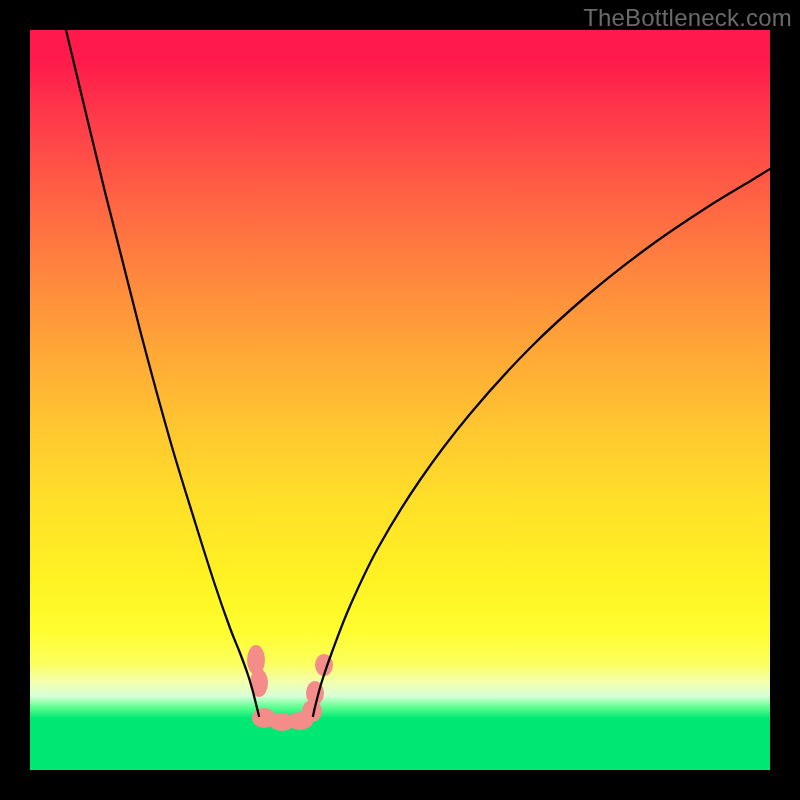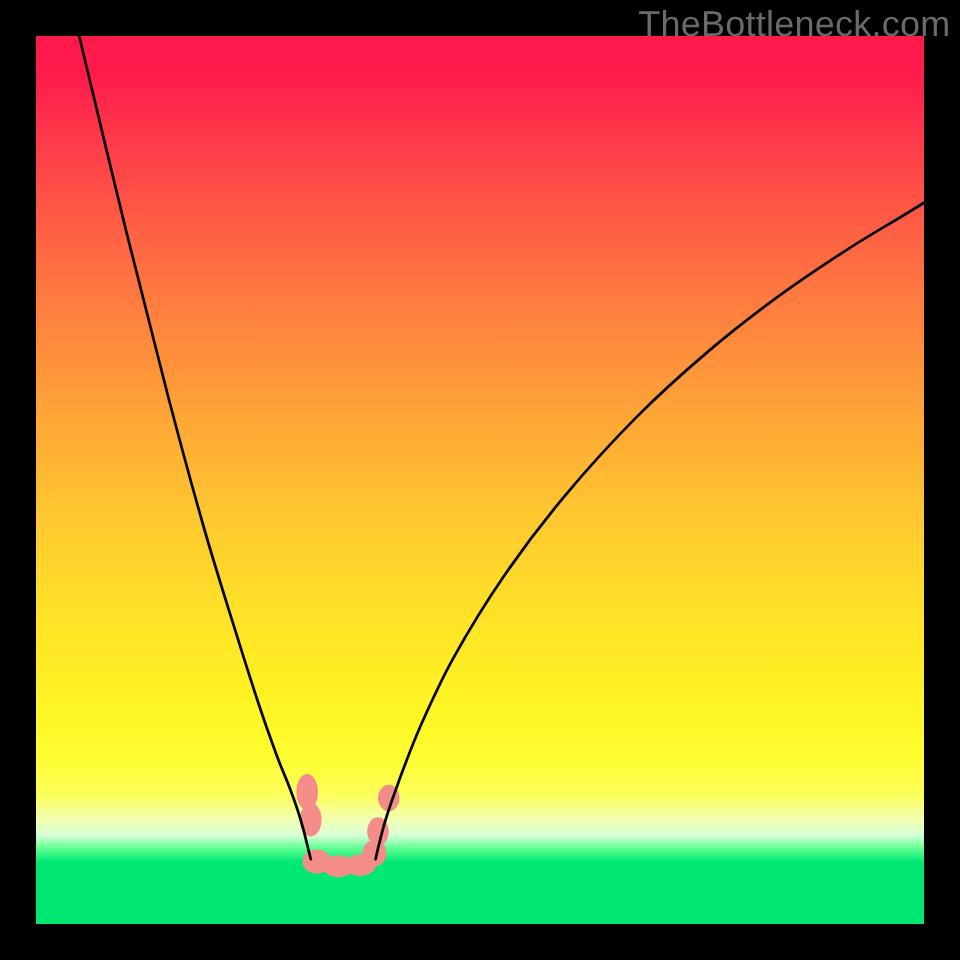--- a/index.html
+++ b/index.html
@@ -42,21 +42,21 @@
       #d8ffd8 90%,
       #5fff91 91.5%,
       #00e874 93%,
       #00e874 100%
     );
   }
   .watermark {
     position: absolute;
     top: 4px;
     right: 8px;
-    font-size: 30px;
+    font-size: 24px;
     letter-spacing: 0.2px;
     color: #6a6a6a;
     font-weight: 500;
     z-index: 10;
   }
   svg.curve {
     position: absolute;
     left: 0;
     top: 0;
     width: 740px;

